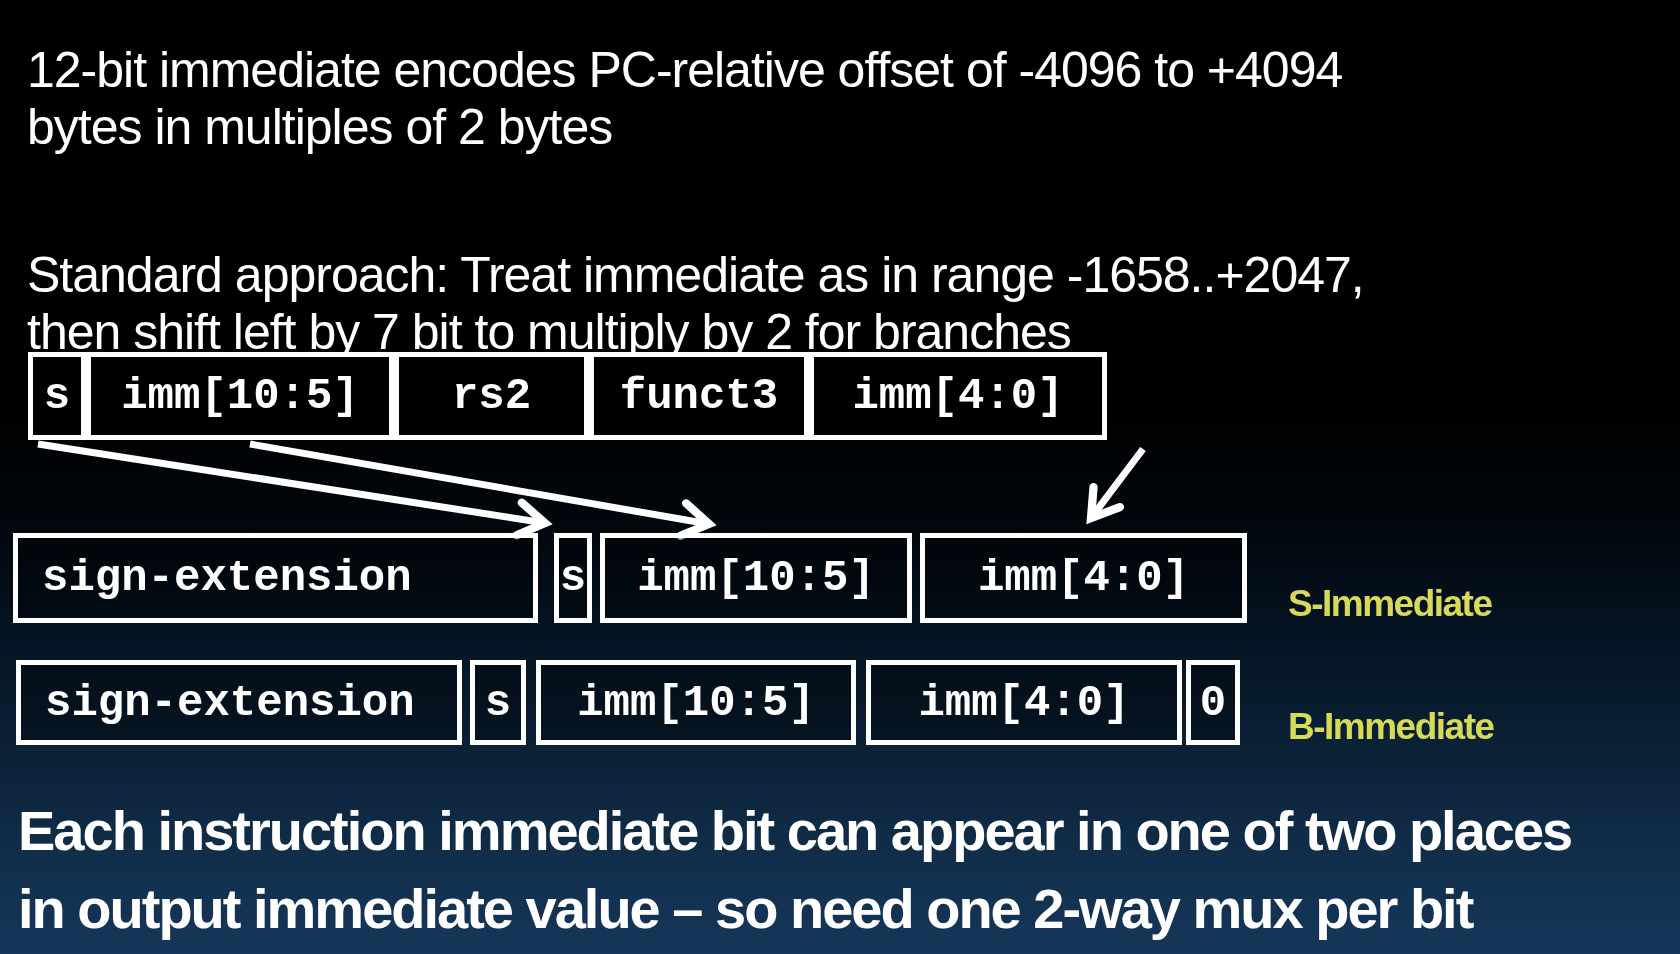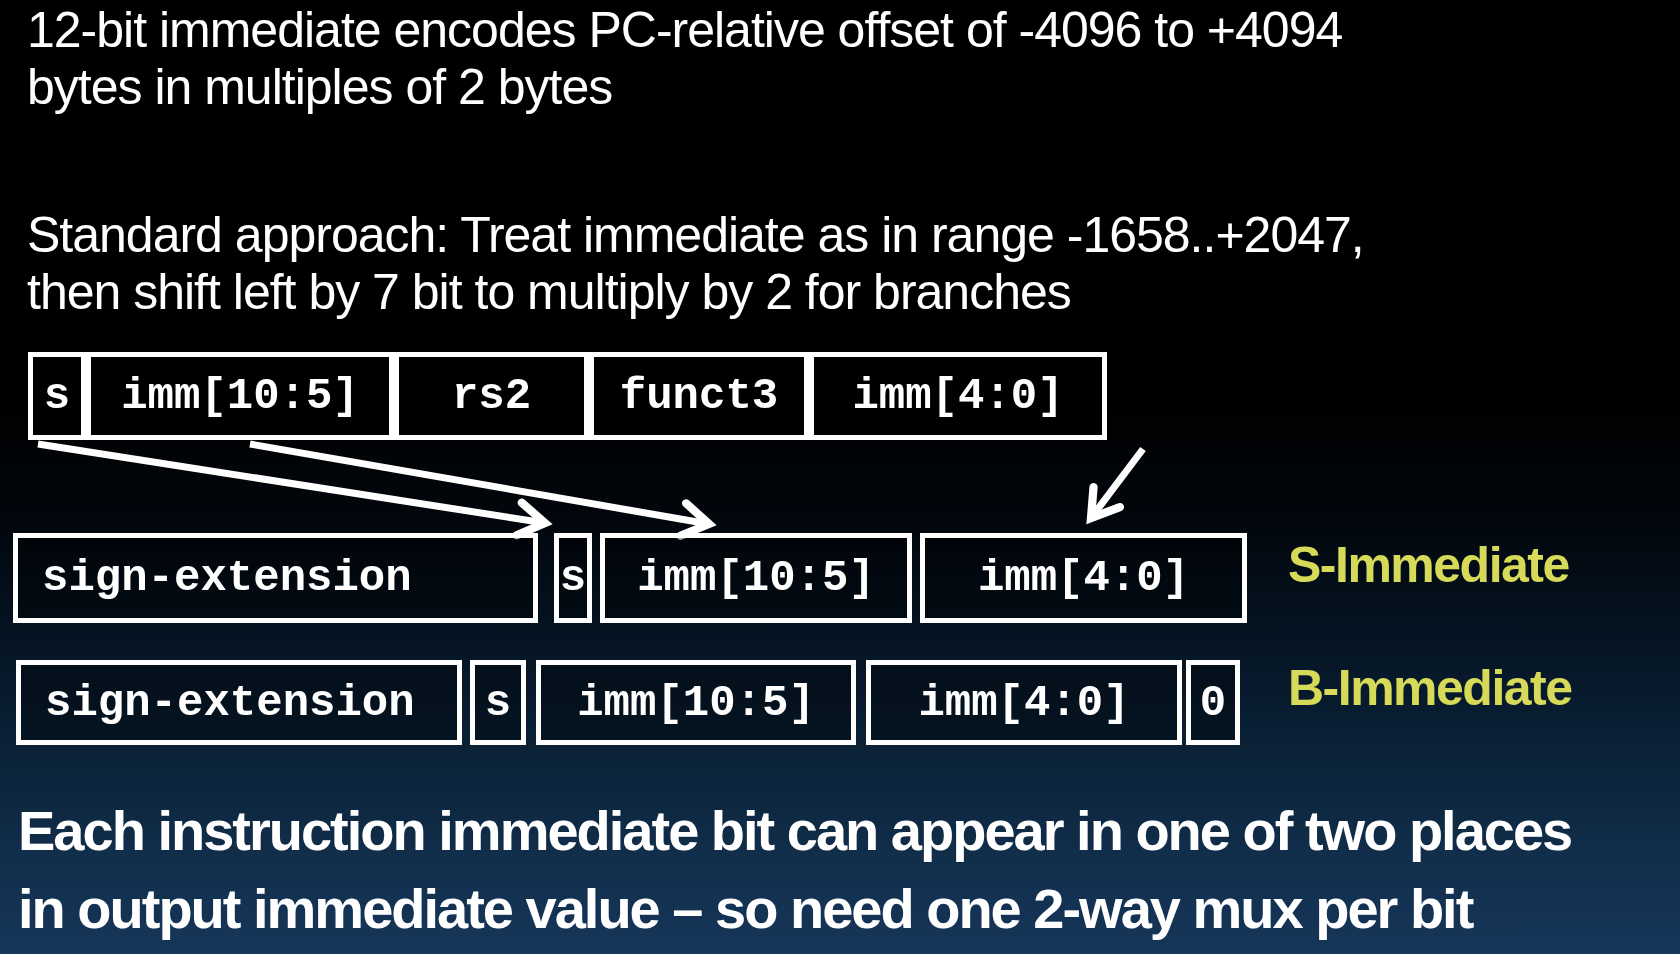--- a/index.html
+++ b/index.html
@@ -7,21 +7,21 @@
     position:relative;
     width:1680px;height:954px;
     overflow:hidden;
     background:linear-gradient(180deg,
       #000000 0%, #000000 42%,
       #02070d 55%, #051525 68%,
       #0b2339 80%, #112e4b 90%, #16365a 100%);
     font-family:"Liberation Sans",sans-serif;
   }
   .para{position:absolute;color:#ffffff;white-space:nowrap;}
-  .para-intro,.para-approach{left:27px;font-size:50px;line-height:57px;letter-spacing:-1px;}
+  .para-intro,.para-approach{left:27px;font-size:50px;line-height:57px;letter-spacing:-1px;margin-top:40px;}
   .para-intro{top:2px;}
   .para-approach{top:207px;}
   .para-footer{left:18px;top:792px;font-size:56px;line-height:78px;letter-spacing:-2px;font-weight:bold;}
 
   .bitrow{position:absolute;display:flex;}
   .cell{
     box-sizing:border-box;
     border:5px solid #ffffff;
     display:flex;align-items:center;justify-content:center;
     color:#ffffff;
@@ -41,21 +41,21 @@
   
   .r2c0{width:525px;} .r2c1{width:38px;margin-left:16px;}
   .r2c2{width:312px;margin-left:8px;} .r2c3{width:327px;margin-left:8px;}
   
   .r3c0{width:446px;} .r3c1{width:56px;margin-left:8px;}
   .r3c2{width:320px;margin-left:10px;} .r3c3{width:316px;margin-left:10px;}
   .r3c4{width:54px;margin-left:4px;}
 
   .ylabel{
     position:absolute;left:1288px;color:#d7da58;font-weight:700;
-    font-size:50px;letter-spacing:-1.5px;white-space:nowrap;line-height:67px;
+    font-size:37px;letter-spacing:-1.5px;white-space:nowrap;line-height:67px;margin-top:38px;
   }
   .label-s{top:532px;}
   .label-b{top:655px;}
 
   .arrows{position:absolute;left:0;top:0;pointer-events:none;}
   .arrows line{stroke:#ffffff;stroke-width:7;}
 </style>
 </head>
 <body>
 

